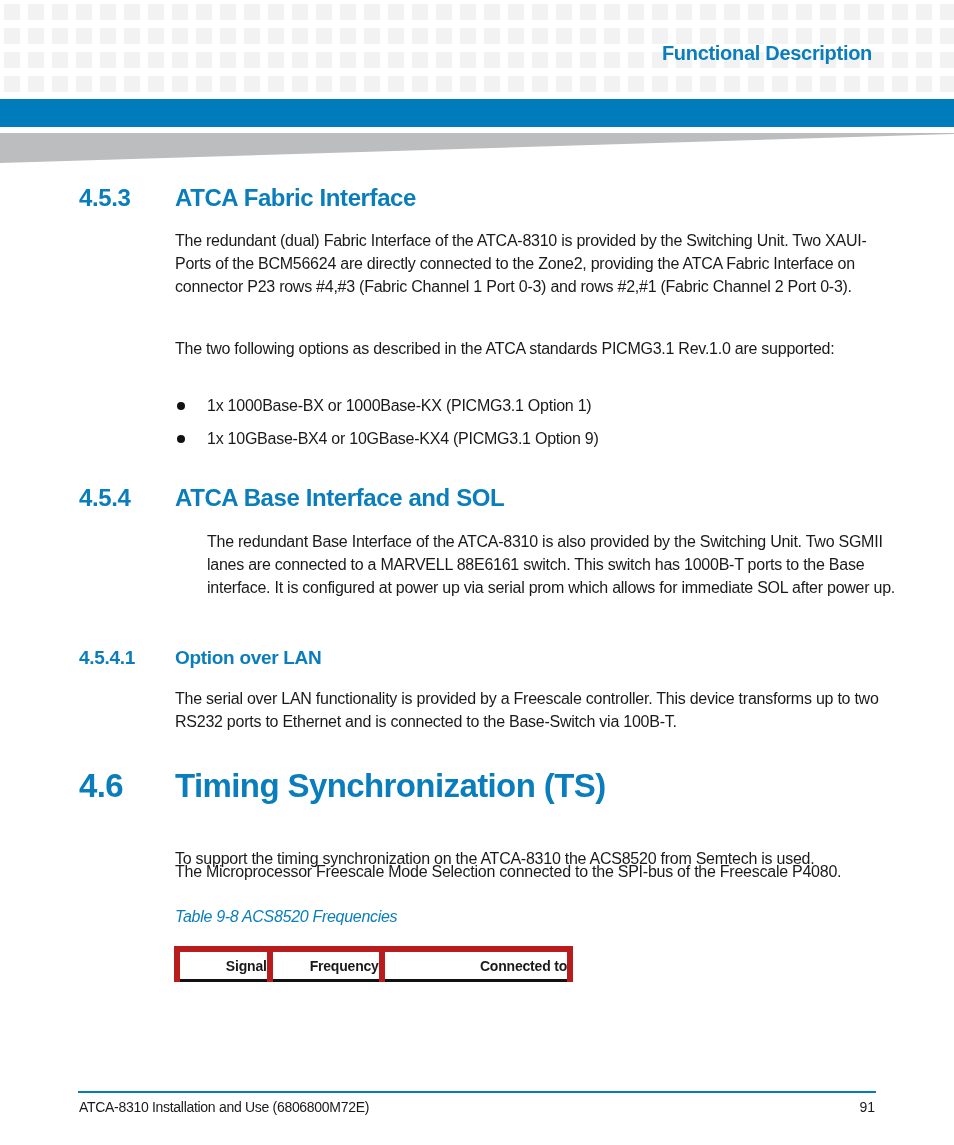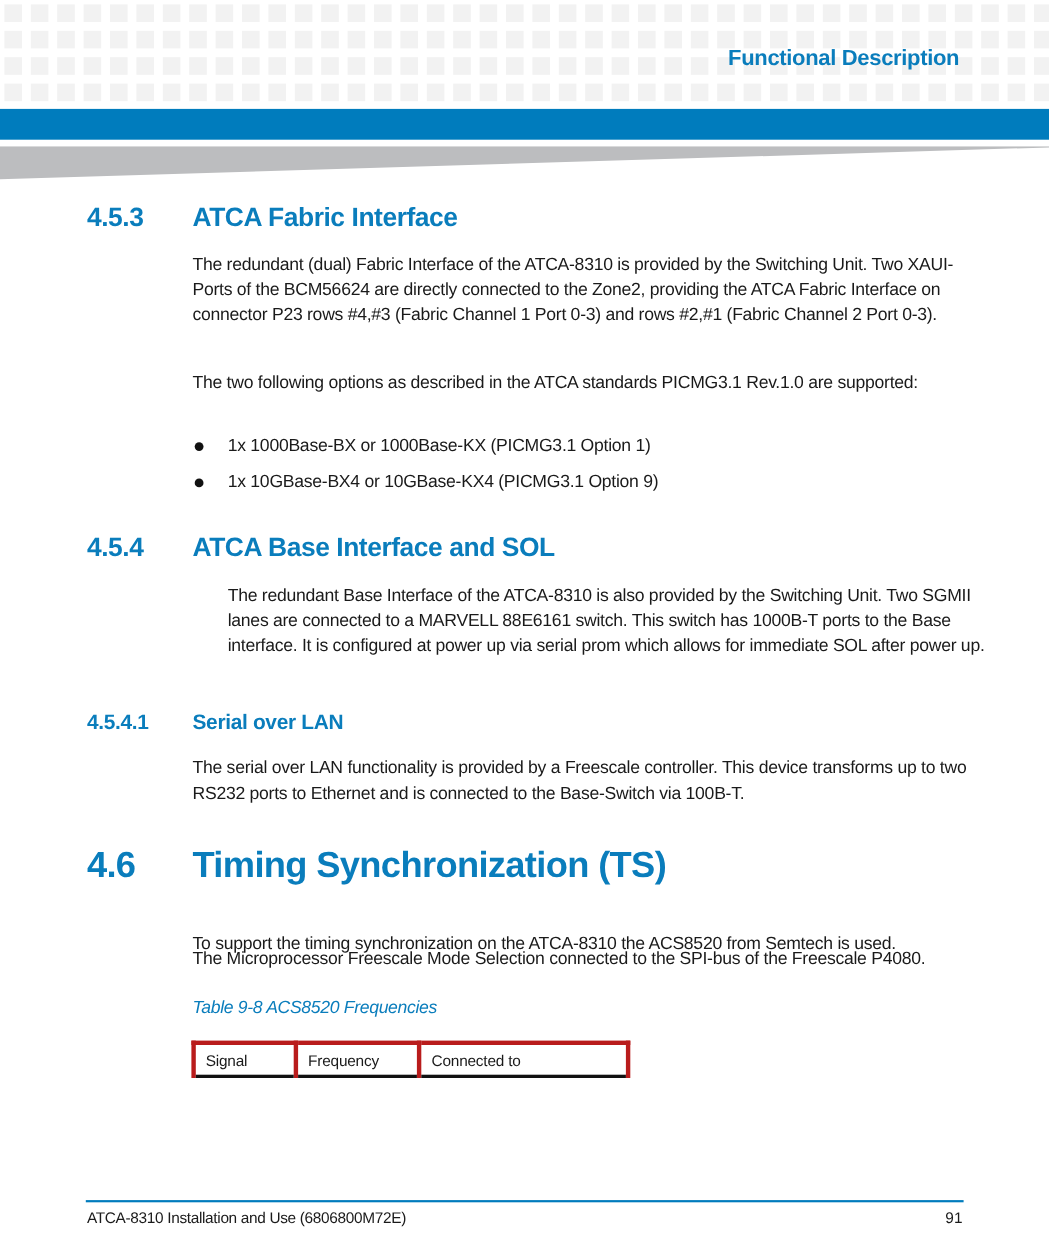--- a/index.html
+++ b/index.html
@@ -59,22 +59,22 @@
   .bullet .btxt { position: absolute; left: 32px; white-space: nowrap; }
   .caption {
     position: absolute; left: 175px; top: 908px;
     font-size: 16px; font-style: italic; color: #0a7dbc; letter-spacing: -0.3px;
   }
   table.freq {
     position: absolute; left: 174px; top: 946px; width: 399px;
     border-collapse: collapse; font-size: 14px; letter-spacing: -0.2px;
   }
   table.freq td, table.freq th {
-    border: 4px solid #b91c1c; height: 29px; padding: 0 0 0 9px;
-    text-align: left; font-weight: normal; vertical-align: middle;
+    border: 6px solid #b91c1c; height: 29px; padding: 0 0 0 9px;
+    text-align: right; font-weight: bold; vertical-align: middle;
   }
   table.freq thead th { border-bottom: 3px solid #111; height: 27px; }
   .footer-line {
     position: absolute; left: 78px; top: 1091px; width: 798px; height: 2px;
     background: #007cbd;
   }
   .footer-left {
     position: absolute; left: 79px; top: 1099px; font-size: 14px; letter-spacing: -0.3px;
   }
   .footer-right {
@@ -268,21 +268,21 @@
 </div>
 
 <div class="h2" style="top:484px;">
   <span class="num">4.5.4</span>
   <span class="txt">ATCA Base Interface and SOL</span>
 </div>
 <div class="para" style="top:530px;margin-left:32px;">The redundant Base Interface of the ATCA-8310 is also provided by the Switching Unit. Two SGMII lanes are connected to a MARVELL 88E6161 switch. This switch has 1000B-T ports to the Base interface. It is configured at power up via serial prom which allows for immediate SOL after power up.</div>
 
 <div class="h3" style="top:647px;">
   <span class="num">4.5.4.1</span>
-  <span class="txt">Serial over LAN</span>
+  <span class="txt">Option over LAN</span>
 </div>
 <div class="para" style="top:687px;">The serial over LAN functionality is provided by a Freescale controller. This device transforms up to two RS232 ports to Ethernet and is connected to the Base-Switch via 100B-T.</div>
 
 <div class="h1" style="top:767px;">
   <span class="num">4.6</span>
   <span class="txt">Timing Synchronization (TS)</span>
 </div>
 <div class="para" style="top:847px;">To support the timing synchronization on the ATCA-8310 the ACS8520 from Semtech is used.</div>
 <div class="para" style="top:860px;">The Microprocessor Freescale Mode Selection connected to the SPI-bus of the Freescale P4080.</div>
 

